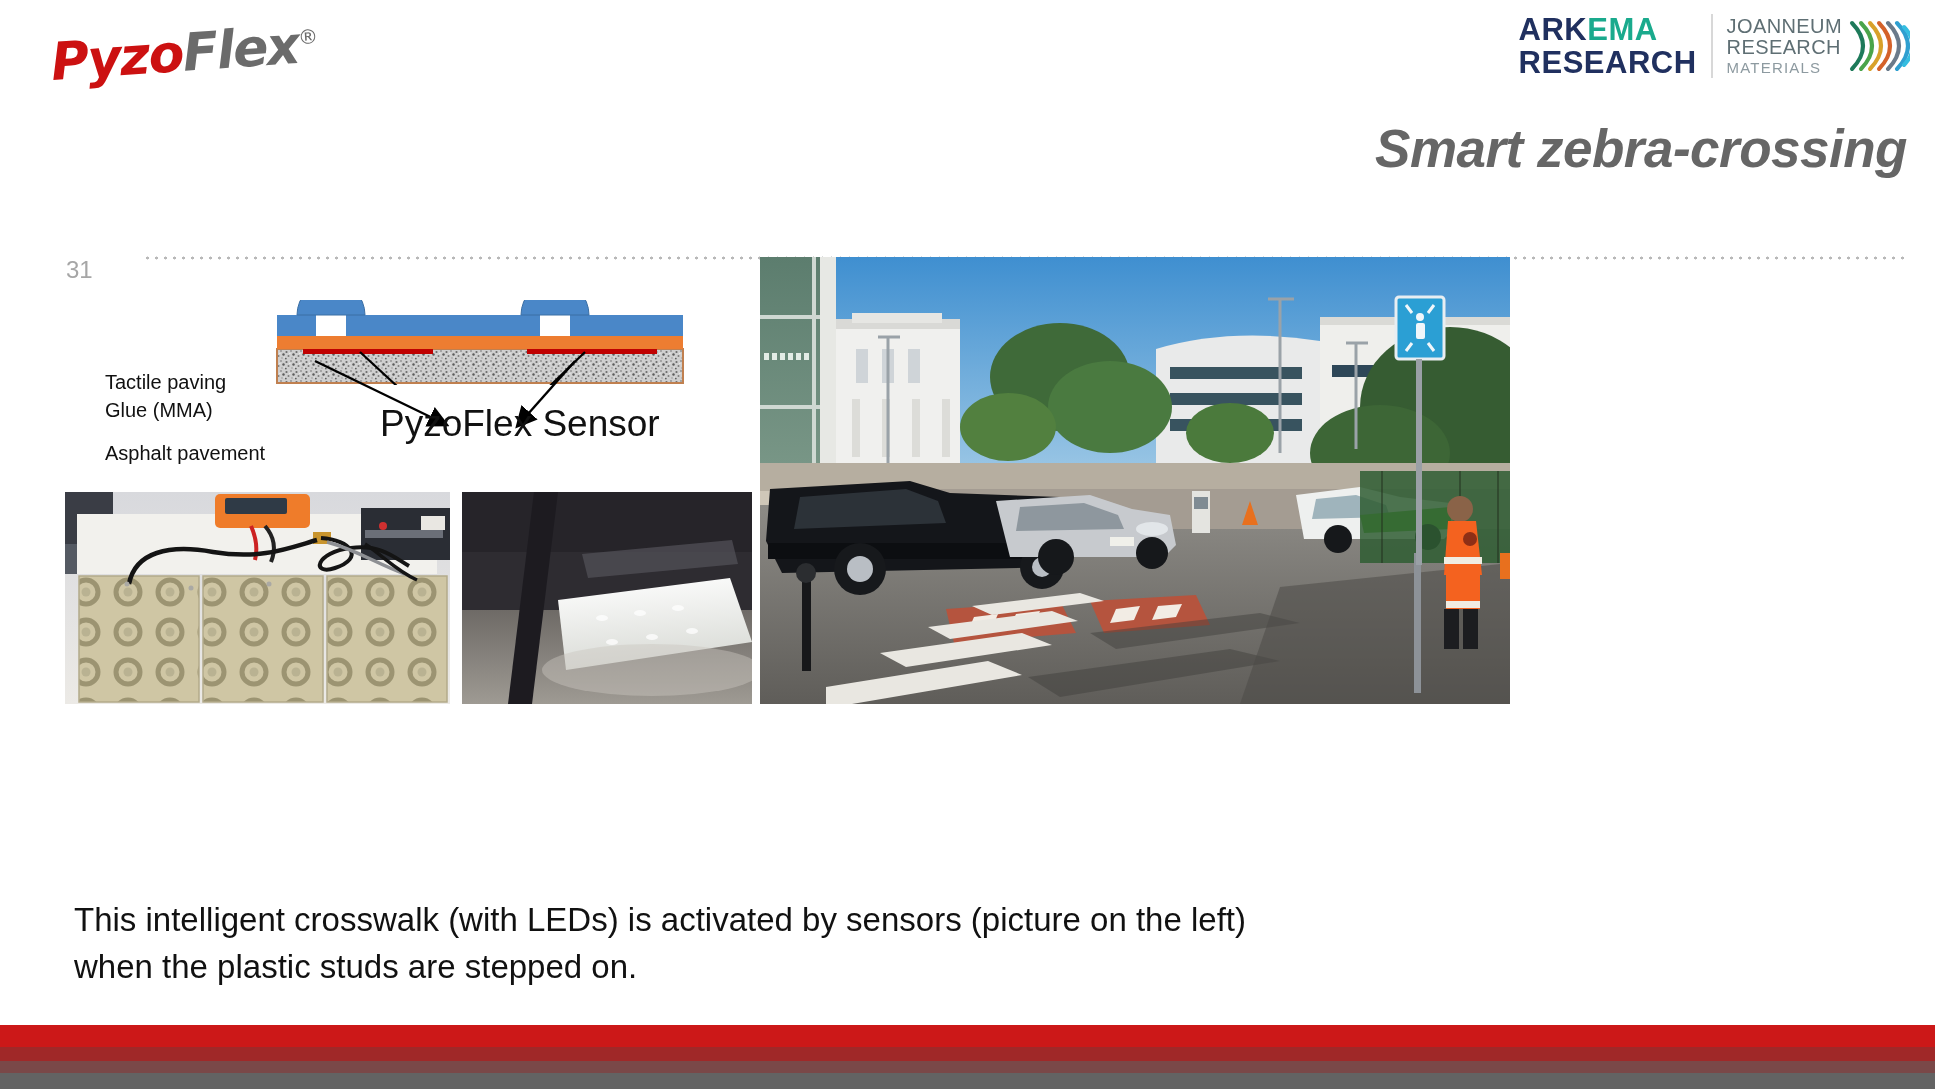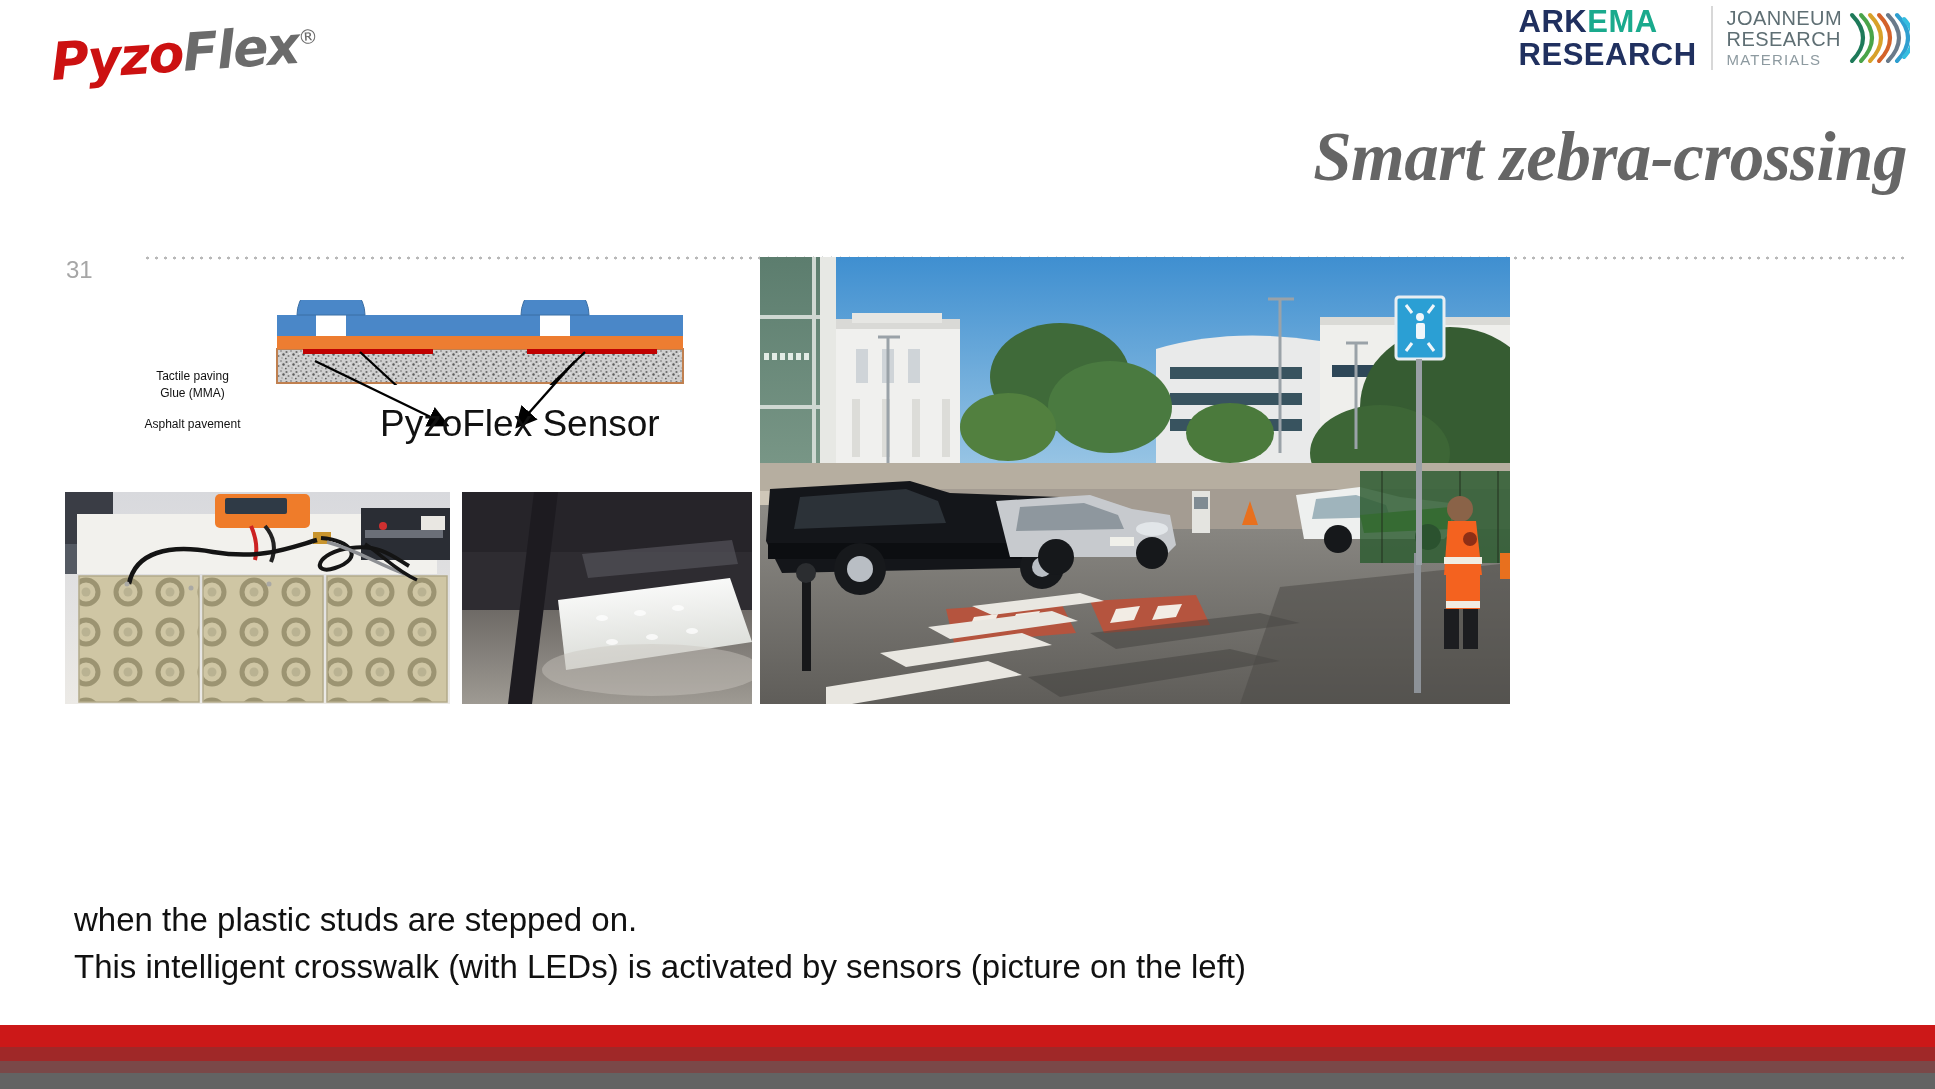--- a/index.html
+++ b/index.html
@@ -29,21 +29,21 @@
     white-space: nowrap; line-height: 1;
   }
   .lg-pyzo { color: #cc1111; }
   .lg-flex { color: #6b6b6b; }
   .lg-reg {
     font-size: 20px; vertical-align: super;
     color: #6b6b6b; font-style: normal; font-weight: normal;
   }
 
   .logos-right {
-    position: absolute; right: 25px; top: 6px;
+    position: absolute; right: 25px; top: 14px;
     display: flex; align-items: center; gap: 14px;
   }
   .arkema-block {
     border-right: 2px solid #d8d8d8;
     padding-right: 14px;
     text-align: left;
     line-height: 1.0;
   }
   .arkema-line1 {
     font-family: "Liberation Sans", sans-serif;
@@ -66,23 +66,23 @@
   .jr-l3 {
     font-family: "Liberation Sans", sans-serif;
     font-size: 15px; letter-spacing: 1.2px;
     color: #8d9aa0; white-space: nowrap; margin-top: 2px;
   }
   .jr-arcs { width: 62px; height: 58px; }
 
   
   .slide-title {
     position: absolute; right: 28px; top: 118px;
-    font-family: Liberation Serif, serif;
+    font-family: Liberation Sans, sans-serif;
     font-weight: bold; font-style: italic;
-    font-size: 69px; color: #666666;
+    font-size: 53px; color: #666666;
     letter-spacing: -0.5px; white-space: nowrap;
   }
 
   
   .page-number {
     position: absolute; left: 66px; top: 256px;
     font-family: "Liberation Sans", sans-serif;
     font-size: 24px; color: #a6a6a6;
   }
   .dotted-rule {
@@ -93,23 +93,23 @@
     background-repeat: repeat-x;
   }
 
   
   .diagram {
     position: absolute; left: 275px; top: 300px;
     width: 410px; height: 85px;
   }
   .diag-labels {
     position: absolute; left: 105px; top: 368px;
-    width: 175px; text-align: center;
-    font-family: "Liberation Sans", sans-serif;
-    font-size: 12px; color: #111111; line-height: 1.42;
+    width: 175px; text-align: left;
+    font-family: "Liberation Sans", sans-serif;
+    font-size: 20px; color: #111111; line-height: 1.42;
   }
   .diag-labels .lbl { display: block; white-space: nowrap; }
   .diag-labels .lbl-asphalt { margin-top: 14px; }
 
   .sensor-caption {
     position: absolute; left: 348px; top: 403px;
     font-family: "Liberation Sans", sans-serif;
     font-size: 37px; color: #111111; white-space: nowrap; margin-left: 32px;
   }
 
@@ -499,22 +499,22 @@
         <circle cx="710" cy="282" r="7" fill="#8d2f16"></circle>
         <rect x="684" y="352" width="15" height="40" fill="#1c1d20"></rect>
         <rect x="703" y="352" width="15" height="40" fill="#1c1d20"></rect>
       </g>
 
       <rect x="740" y="296" width="10" height="26" fill="#e8701e"></rect>
     </svg>
   </div>
 
   <div class="caption">
+    <span class="ln">This intelligent crosswalk (with LEDs) is activated by sensors (picture on the left)</span>
     <span class="ln">when the plastic studs are stepped on.</span>
-    <span class="ln">This intelligent crosswalk (with LEDs) is activated by sensors (picture on the left)</span>
   </div>
 
   <div class="footer">
     <div class="bar bar1" style="background:#cc1818"></div>
     <div class="bar bar2" style="background:#a02828"></div>
     <div class="bar bar3" style="background:#7a4848"></div>
     <div class="bar bar4" style="background:#636363"></div>
   </div>
 
 </div>

